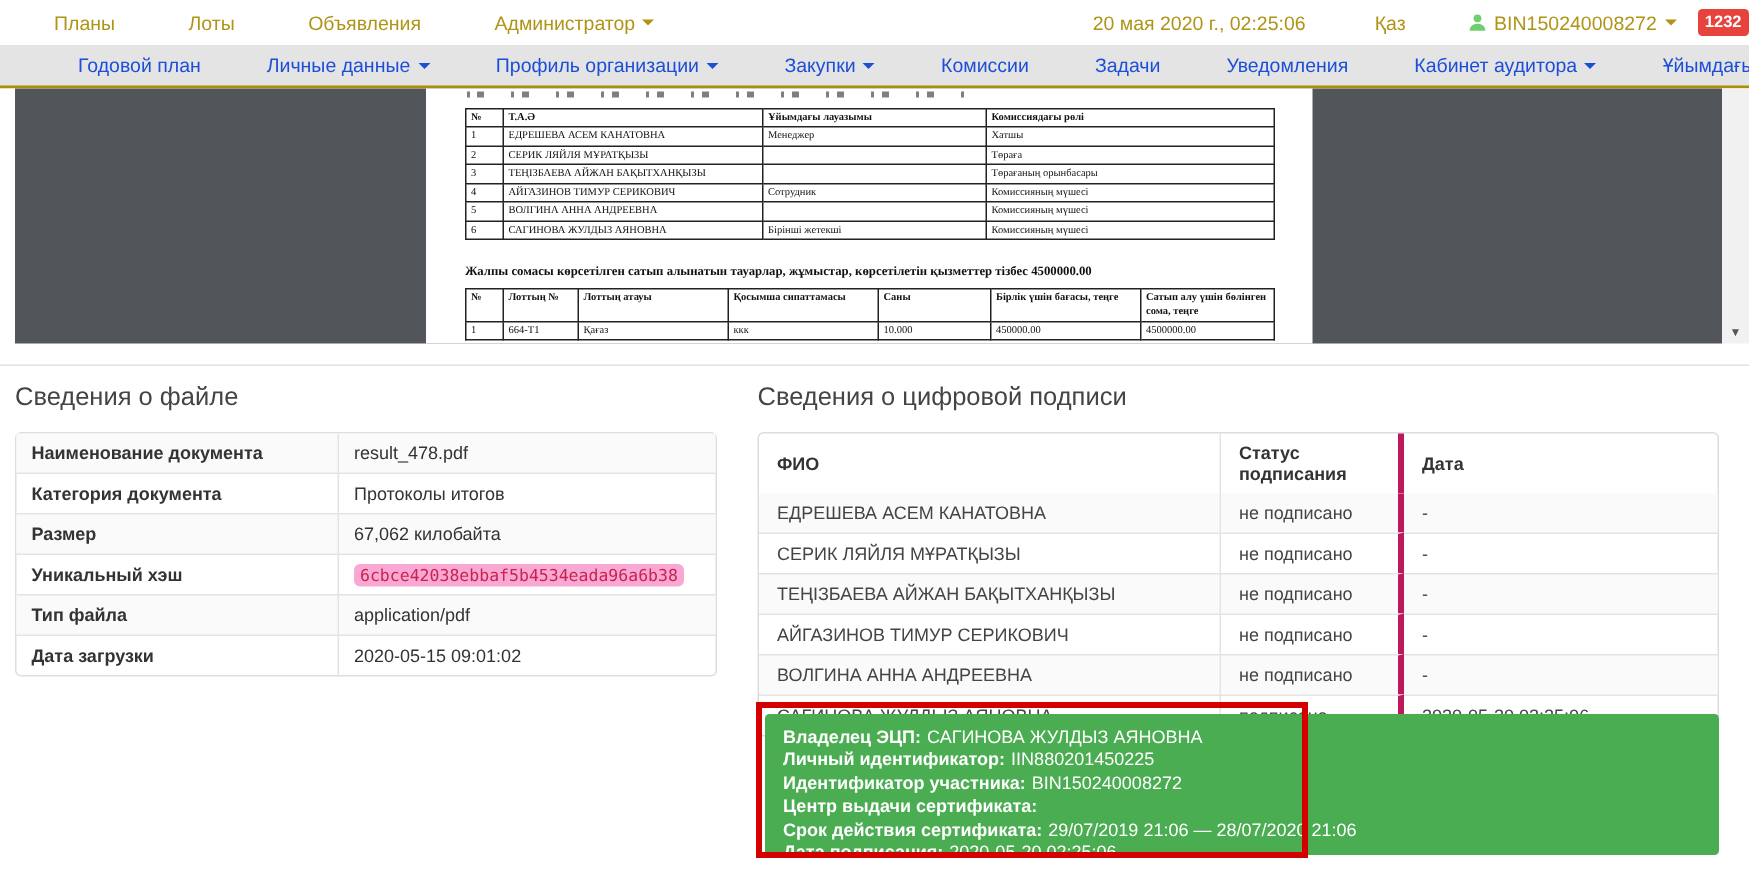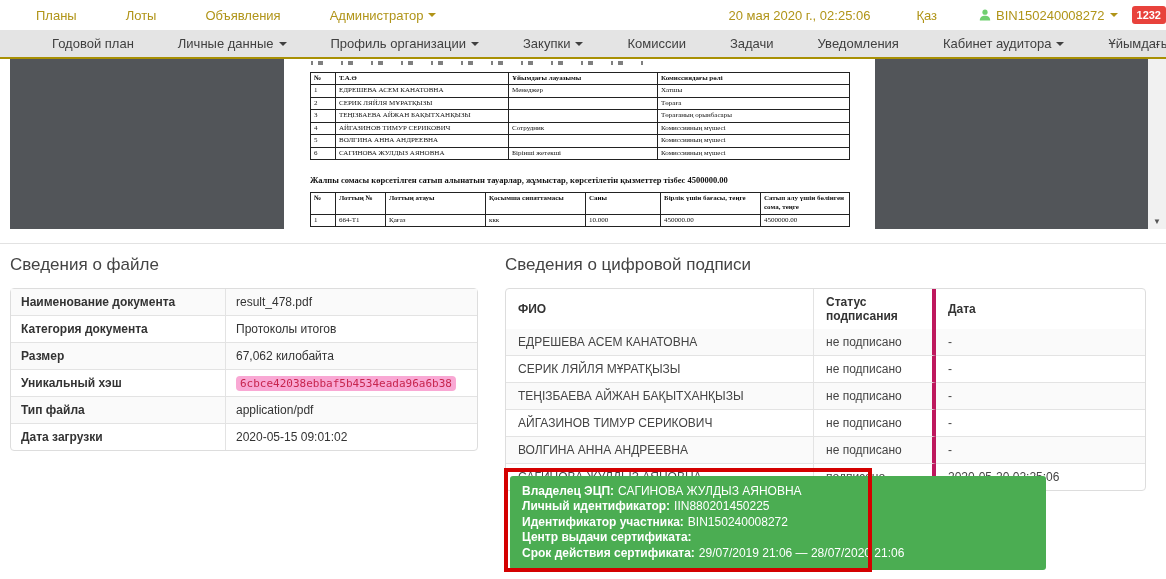--- a/index.html
+++ b/index.html
@@ -21,21 +21,21 @@
   .tlang { color:#b09418; font-size:13px; margin-right:16px; }
   .tuser { color:#b09418; font-size:13px; display:flex; align-items:center; white-space:nowrap; }
   .tuser svg { margin-right:5px; }
   .badge { background:#e8423c; color:#fff; font-size:11px; font-weight:bold;
            padding:3px 5px; border-radius:3px; margin-left:14px; white-space:nowrap; }
 
   
   .navbar { position:absolute; top:30px; left:0; width:1166px; height:29px;
             background:#e4e4e4; border-bottom:2px solid #a89004;
             display:flex; align-items:center; padding-left:26px; }
-  .nitem { font-size:13px; color:#404040; margin-right:18px; display:flex; align-items:center;
+  .nitem { font-size:13px; color:#1d4ed8; margin-right:18px; display:flex; align-items:center;
            white-space:nowrap; cursor:pointer; }
 
   
   .pdf-area { position:absolute; top:59px; left:0; width:1166px; height:184px; background:#fff; }
   .pdf-embed { position:absolute; left:10px; top:0; width:1138px; height:170px; background:#525559; }
   .pdf-page  { position:absolute; left:274px; top:0; width:591px; height:170px; background:#fff; overflow:hidden; }
   .pdf-scrollbar { position:absolute; left:1148px; top:0; width:18px; height:170px; background:#f1f1f1; }
   .sb-down { position:absolute; bottom:3px; left:0; width:100%; text-align:center;
              font-size:8px; color:#555; cursor:pointer; }
 
@@ -71,21 +71,21 @@
 
   .sig-table { width:100%; border-collapse:separate; border-spacing:0;
                border:1px solid #ddd; border-radius:4px; font-size:12px; color:#444; }
   .sig-table th { font-weight:bold; color:#333; text-align:left; }
   .sig-table th, .sig-table td { padding:6px 12px; height:26px; vertical-align:middle;margin-top:36px; }
   .sig-table tr + tr th, .sig-table tr + tr td { border-top:1px solid #e3e3e3; }
   .sig-table tbody tr:nth-child(odd) td { background:#fafafa; }
   .col-name { width:308px; border-right:1px solid #e3e3e3; }
   .col-status { width:122px; border-right:4px solid #be185d; }
 
-  .cert-alert { position:absolute; left:5px; top:221px; width:536px; height:94px;
+  .cert-alert { position:absolute; left:5px; top:221px; width:636px; height:94px;
                 background:#4bad52; border-radius:3px; color:#fff;
                 padding:8px 10px 0 12px; font-size:12px; line-height:15.4px; }
   .cline b { margin-right:4px; }
 
   .annotation-rect { position:absolute; left:-1px; top:213px; width:368px; height:104px;
                      border:4px solid #d40000; pointer-events:none; }
 </style>
 </head>
 <body>
 
@@ -330,16 +330,17 @@
       </tr>
     </tbody>
   </table>
 
   <div class="cert-alert">
     <div class="cline"><b>Владелец ЭЦП:</b><span>САГИНОВА ЖУЛДЫЗ АЯНОВНА</span></div>
     <div class="cline"><b>Личный идентификатор:</b><span>IIN880201450225</span></div>
     <div class="cline"><b>Идентификатор участника:</b><span>BIN150240008272</span></div>
     <div class="cline"><b>Центр выдачи сертификата:</b><span></span></div>
     <div class="cline"><b>Срок действия сертификата:</b><span>29/07/2019 21:06 — 28/07/2020 21:06</span></div>
+    <div class="cline"><b>Дата подписания:</b><span>2020-05-20 02:25:06</span></div>
   </div>
 
   <div class="annotation-rect"></div>
 </section>
 
 </body></html>

